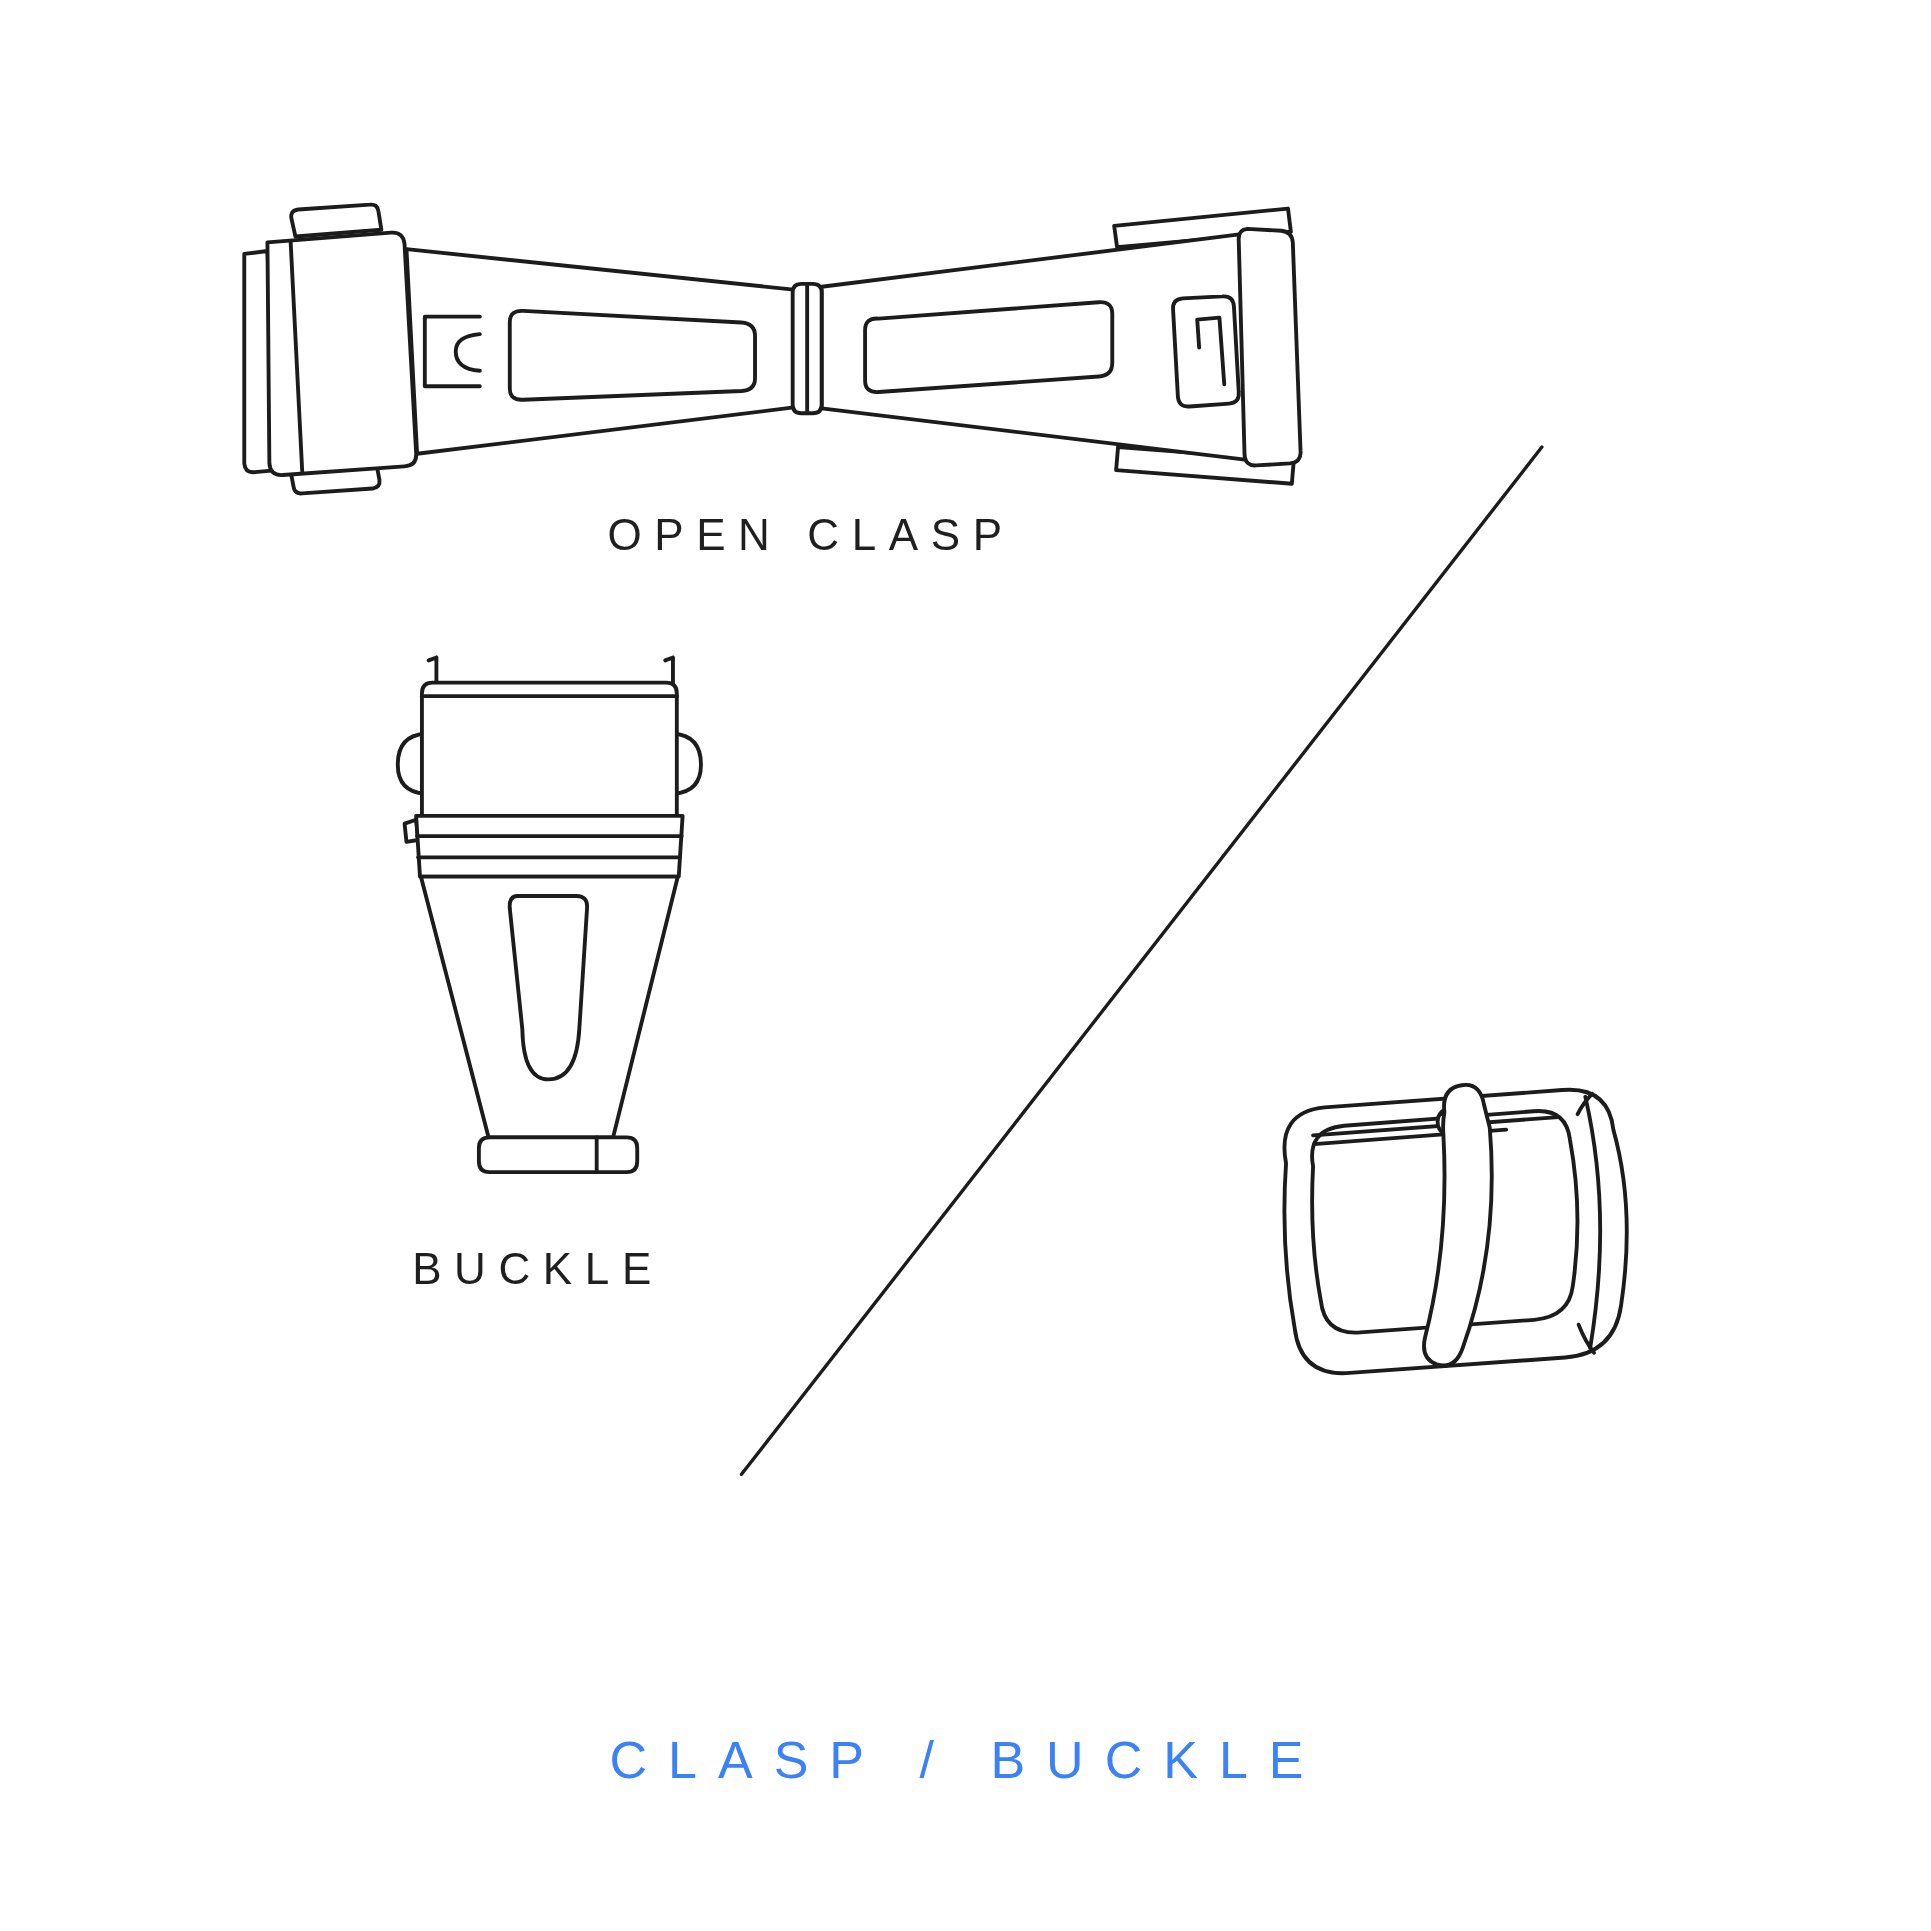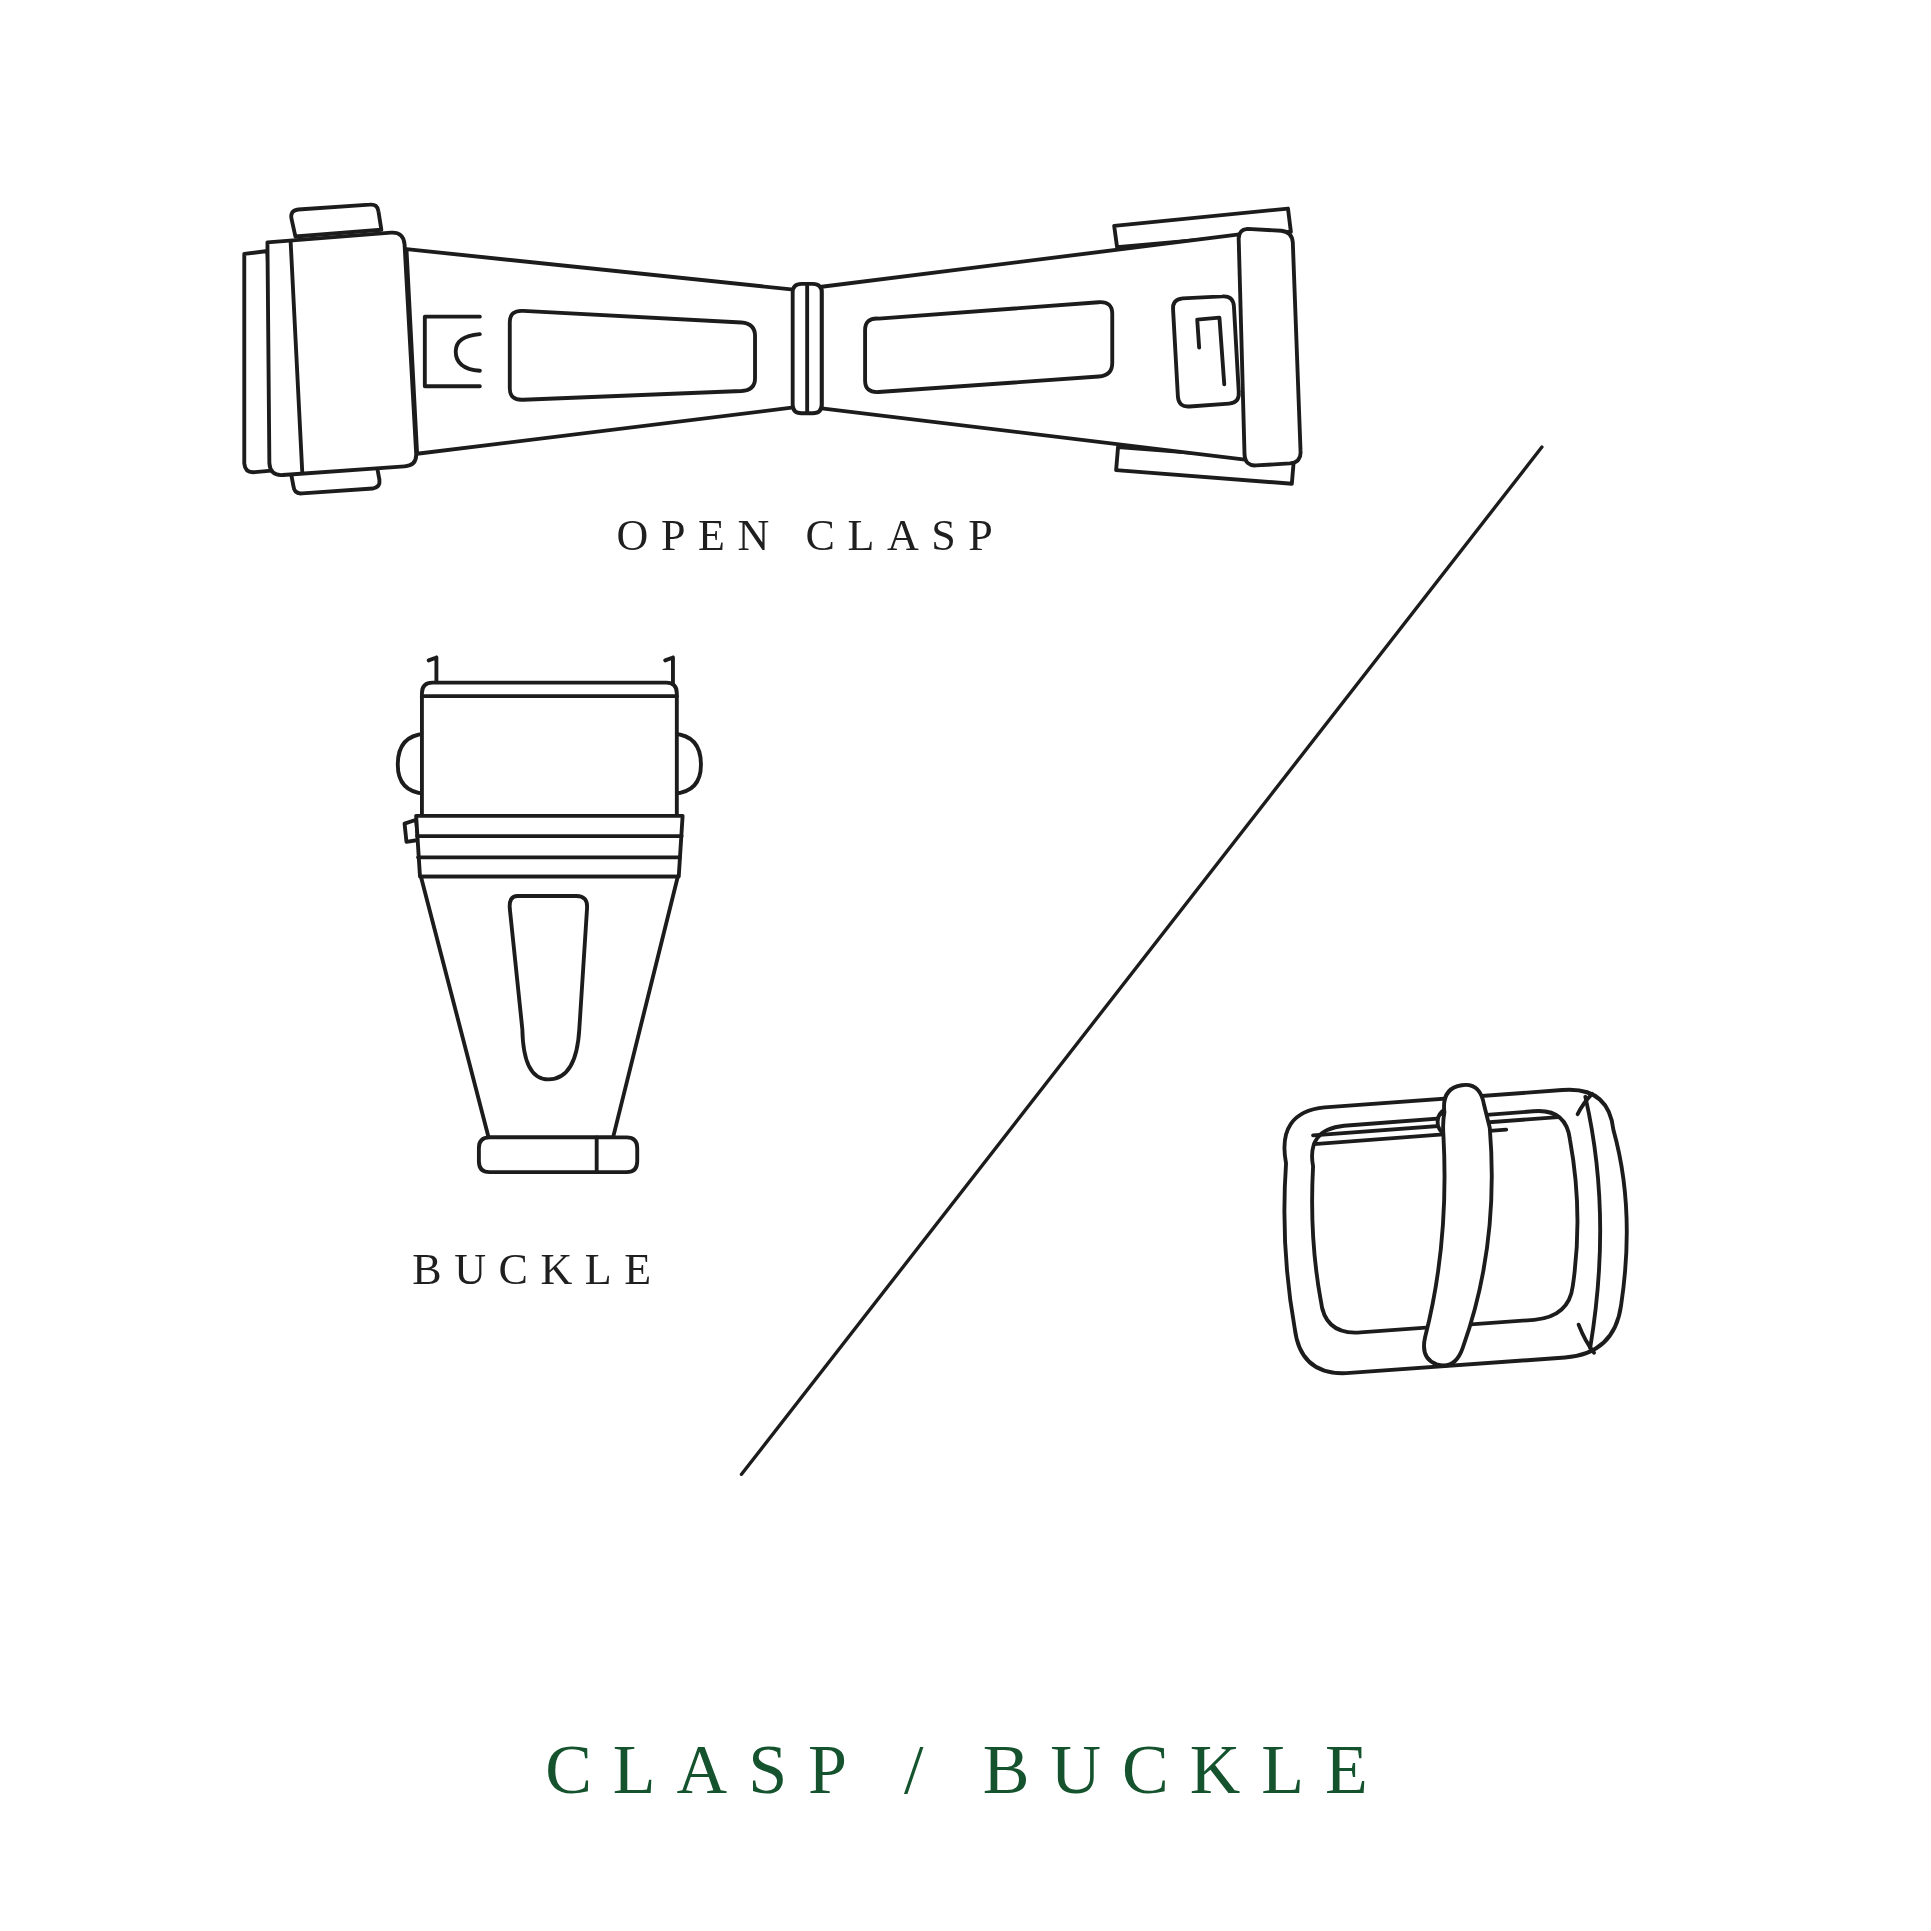--- a/index.html
+++ b/index.html
@@ -2,37 +2,37 @@
 <html><head>
 <meta charset="utf-8">
 <style>
   html, body { margin: 0; padding: 0; background: #ffffff; }
   .canvas {
     position: relative;
     width: 1931px;
     height: 1931px;
     background: #ffffff;
     overflow: hidden;
-    font-family: Liberation Serif, serif;
+    font-family: Liberation Sans, sans-serif;
   }
   .canvas svg { position: absolute; left: 0; top: 0; }
   .caption {
     position: absolute;
     transform: translateX(-50%);
     color: #1f1f1f;
     font-size: 44px;
     font-weight: 500;
     letter-spacing: 12.6px;
     white-space: nowrap;
   }
   .title {
     position: absolute;
     transform: translateX(-50%);
-    color: #14532d;
-    font-size: 70px;
+    color: #3b82f6;
+    font-size: 52px;
     font-weight: 500;
     letter-spacing: 21px;
     white-space: nowrap;
   }
 </style>
 </head>
 <body>
 
 <div class="canvas">
 

